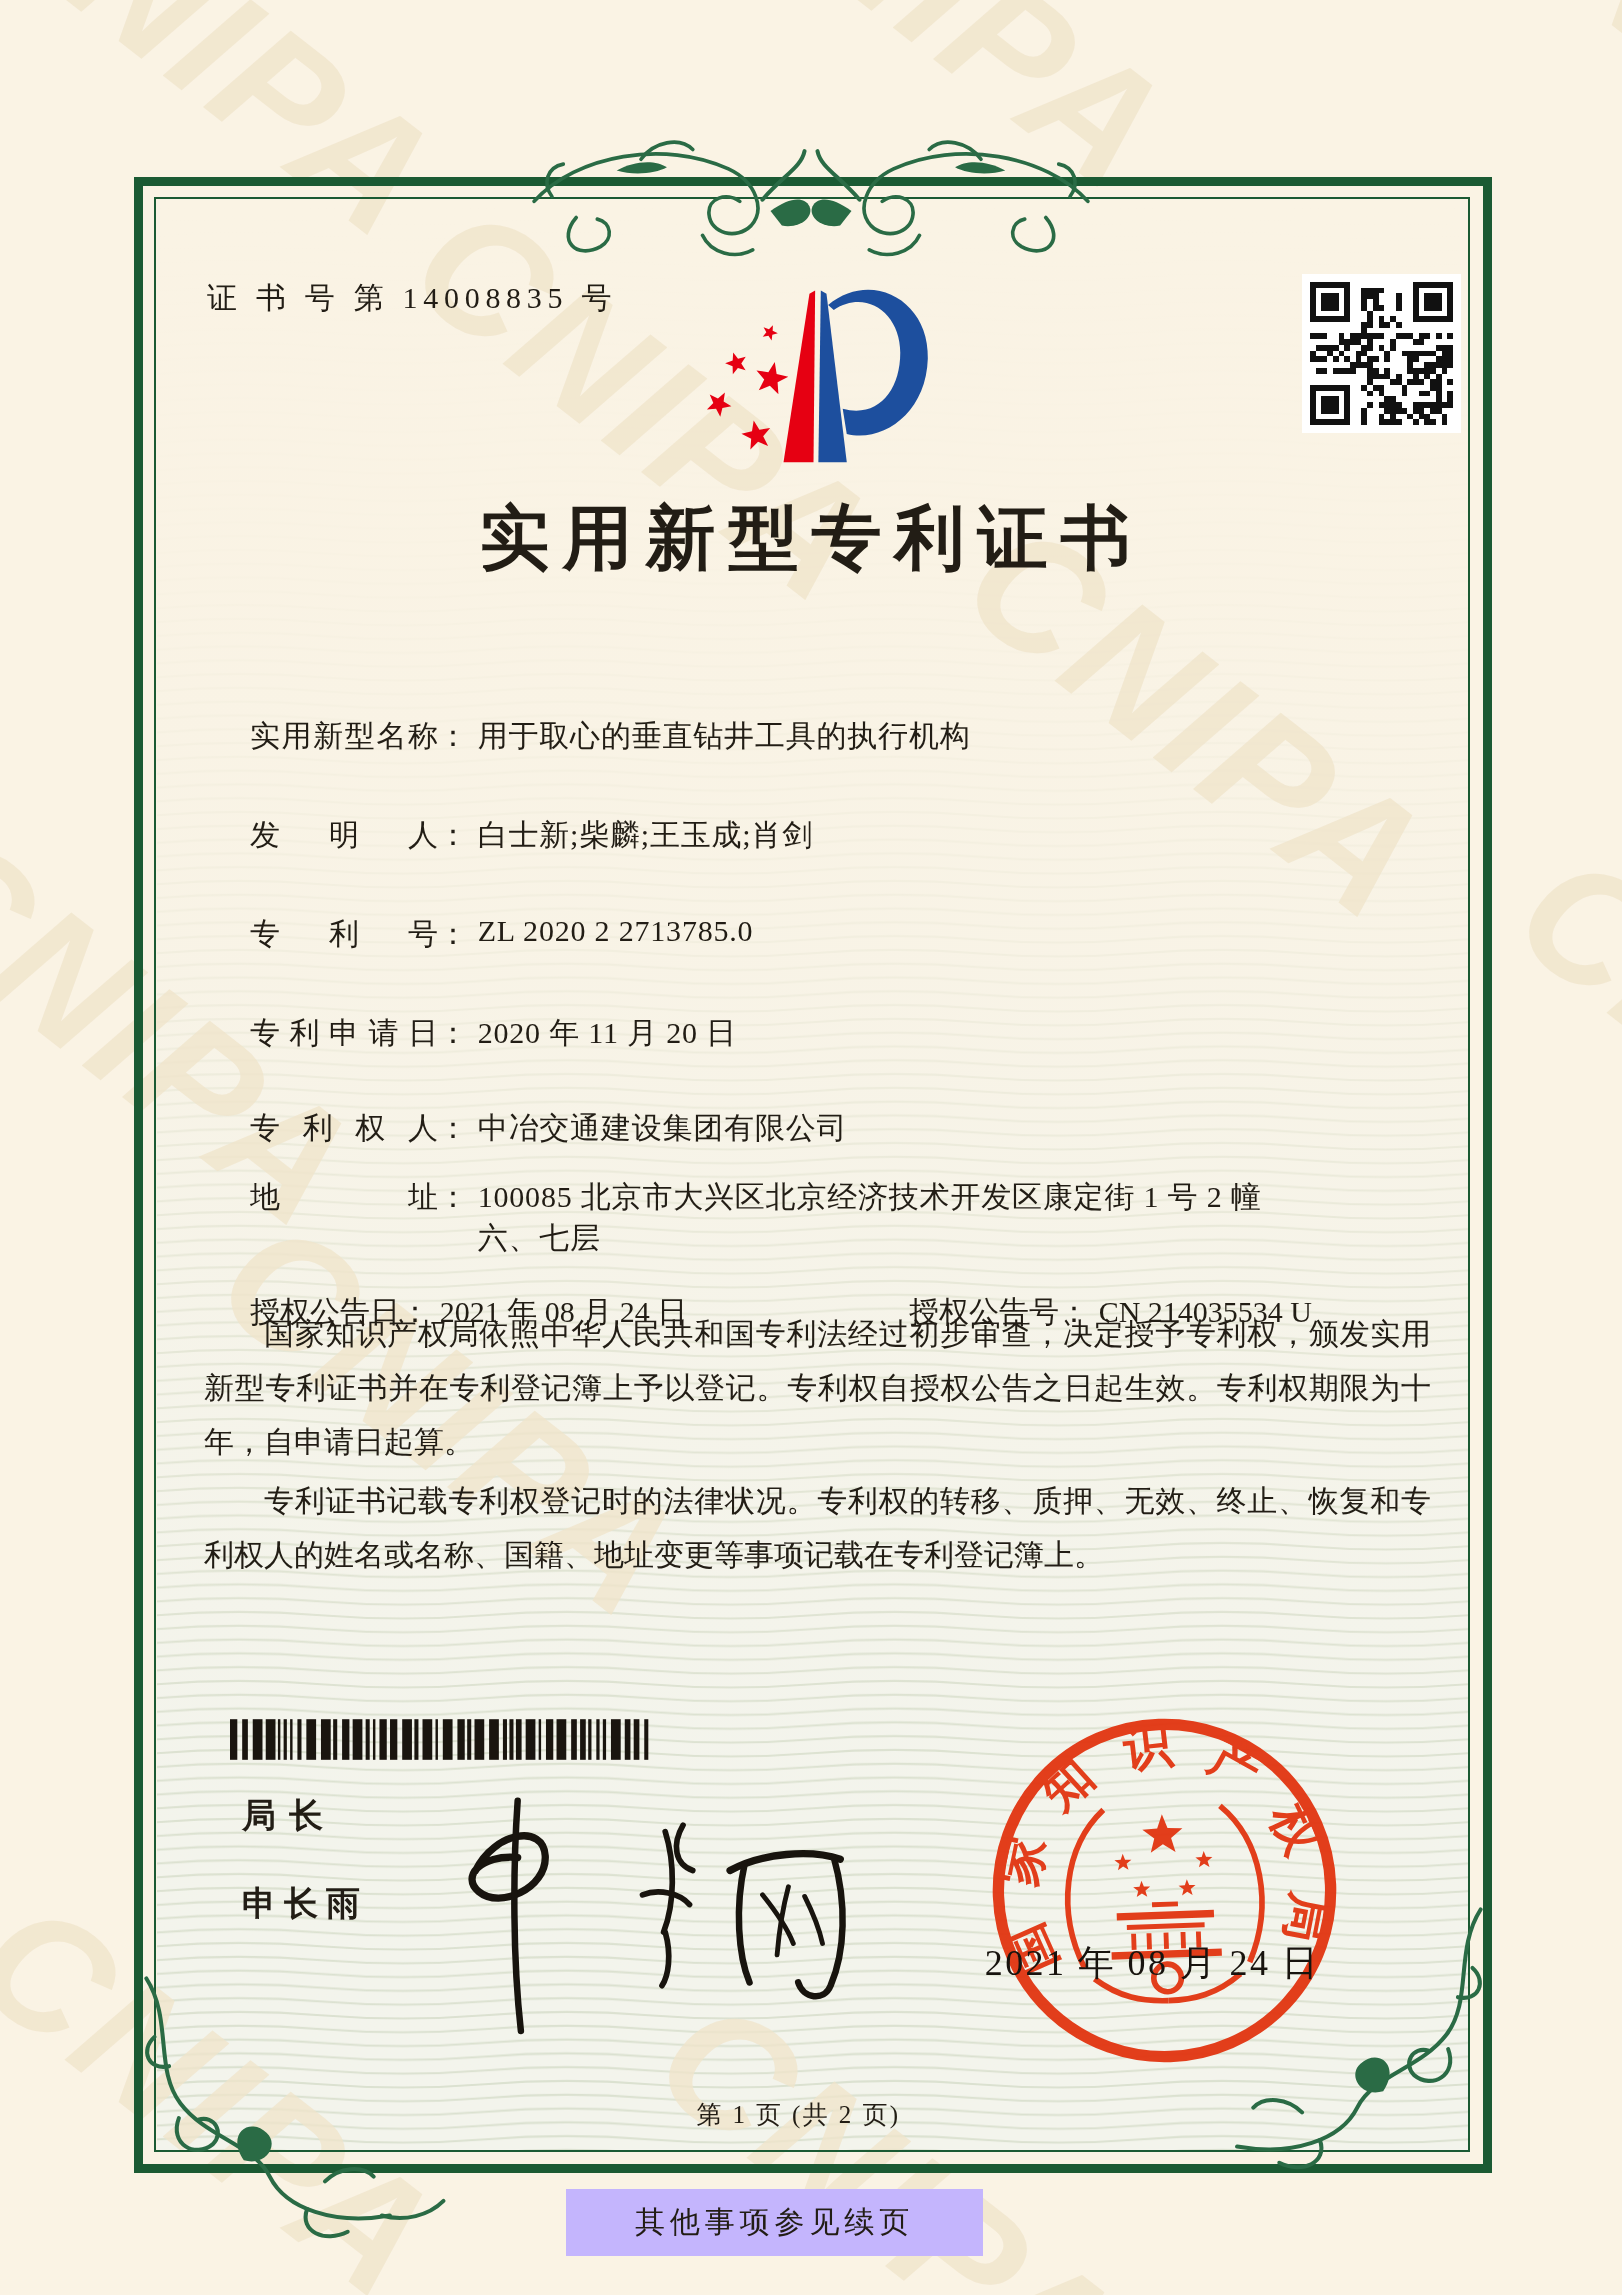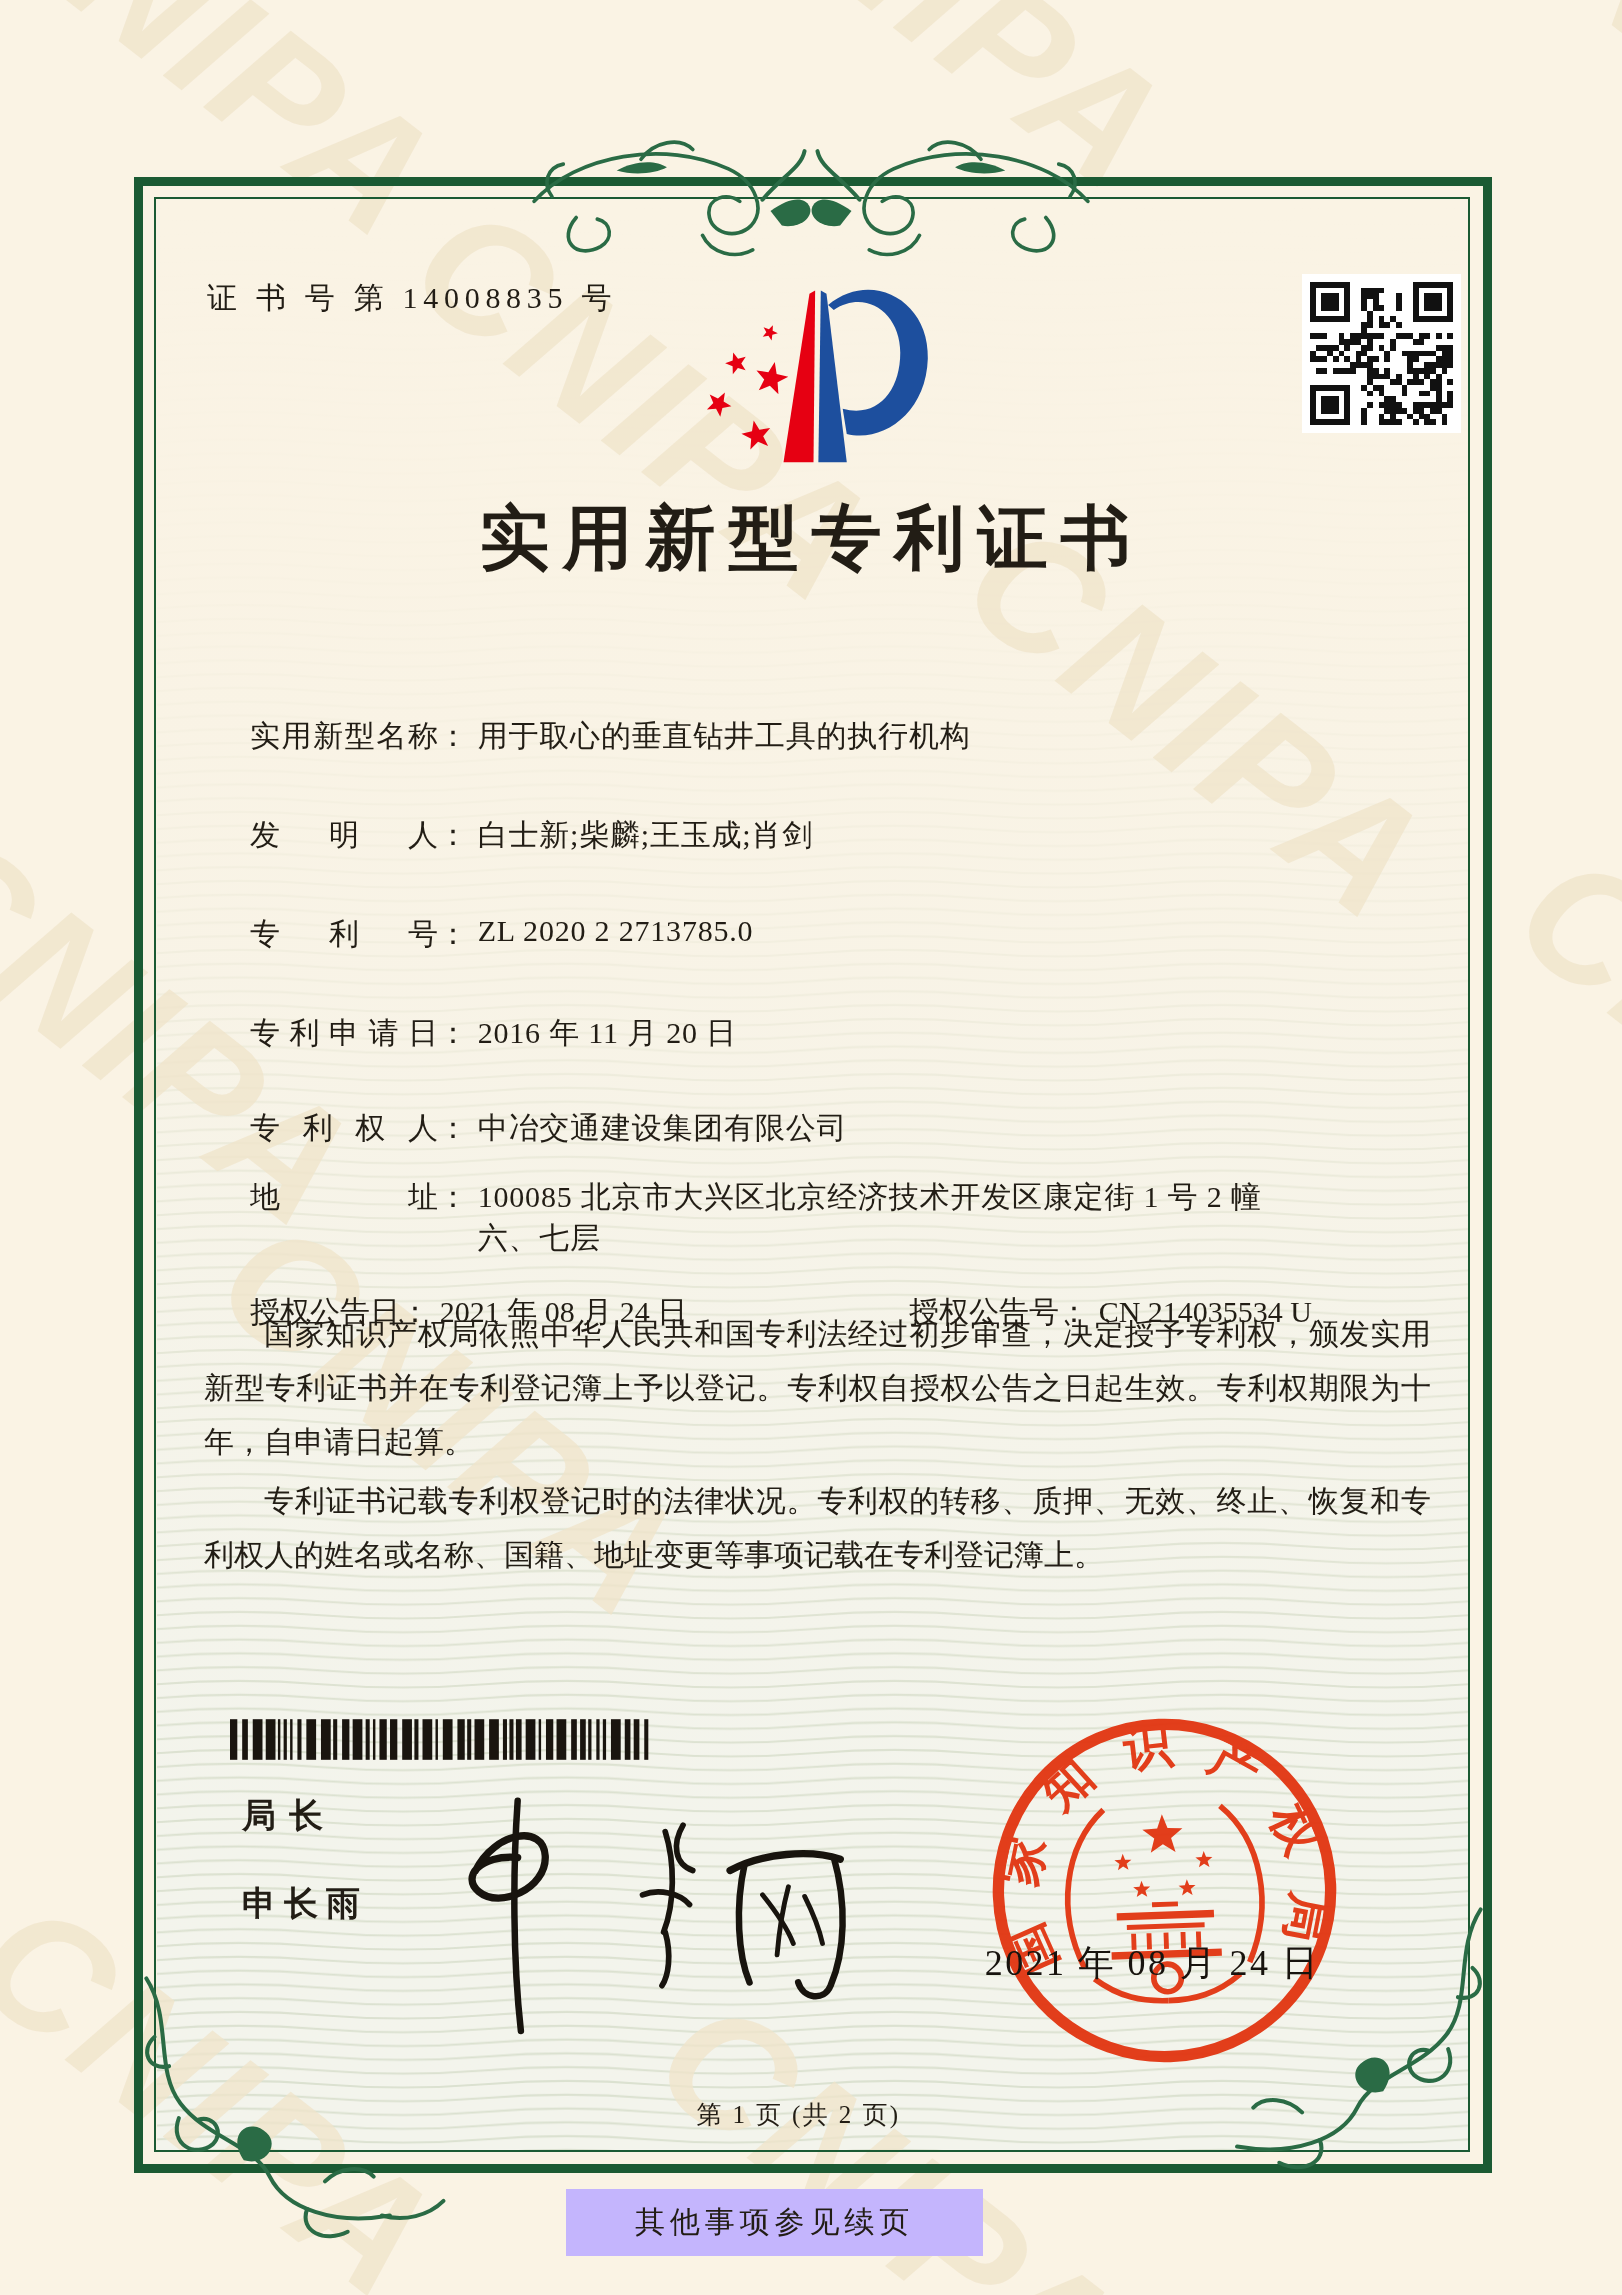--- a/index.html
+++ b/index.html
@@ -334,21 +334,21 @@
   <div class="field-row" style="top:716px">
     <span class="field-label">实用新型名称</span><span class="field-colon">：</span><span class="field-value">用于取心的垂直钻井工具的执行机构</span>
   </div>
   <div class="field-row" style="top:815px">
     <span class="field-label">发明人</span><span class="field-colon">：</span><span class="field-value">白士新;柴麟;王玉成;肖剑</span>
   </div>
   <div class="field-row" style="top:914px">
     <span class="field-label">专利号</span><span class="field-colon">：</span><span class="field-value">ZL 2020 2 2713785.0</span>
   </div>
   <div class="field-row" style="top:1013px">
-    <span class="field-label">专利申请日</span><span class="field-colon">：</span><span class="field-value">2016 年 11 月 20 日</span>
+    <span class="field-label">专利申请日</span><span class="field-colon">：</span><span class="field-value">2020 年 11 月 20 日</span>
   </div>
   <div class="field-row" style="top:1108px">
     <span class="field-label">专利权人</span><span class="field-colon">：</span><span class="field-value">中冶交通建设集团有限公司</span>
   </div>
   <div class="field-row" style="top:1177px">
     <span class="field-label">地址</span><span class="field-colon">：</span><span class="addr-wrap"><span>100085 北京市大兴区北京经济技术开发区康定街 1 号 2 幢</span><br><span>六、七层</span></span>
   </div>
   <div class="field-row" style="top:1292px; width:1233px">
     <span class="grant-pair">
       <span>授权公告日</span><span class="field-colon">：</span><span>2021 年 08 月 24 日</span>

